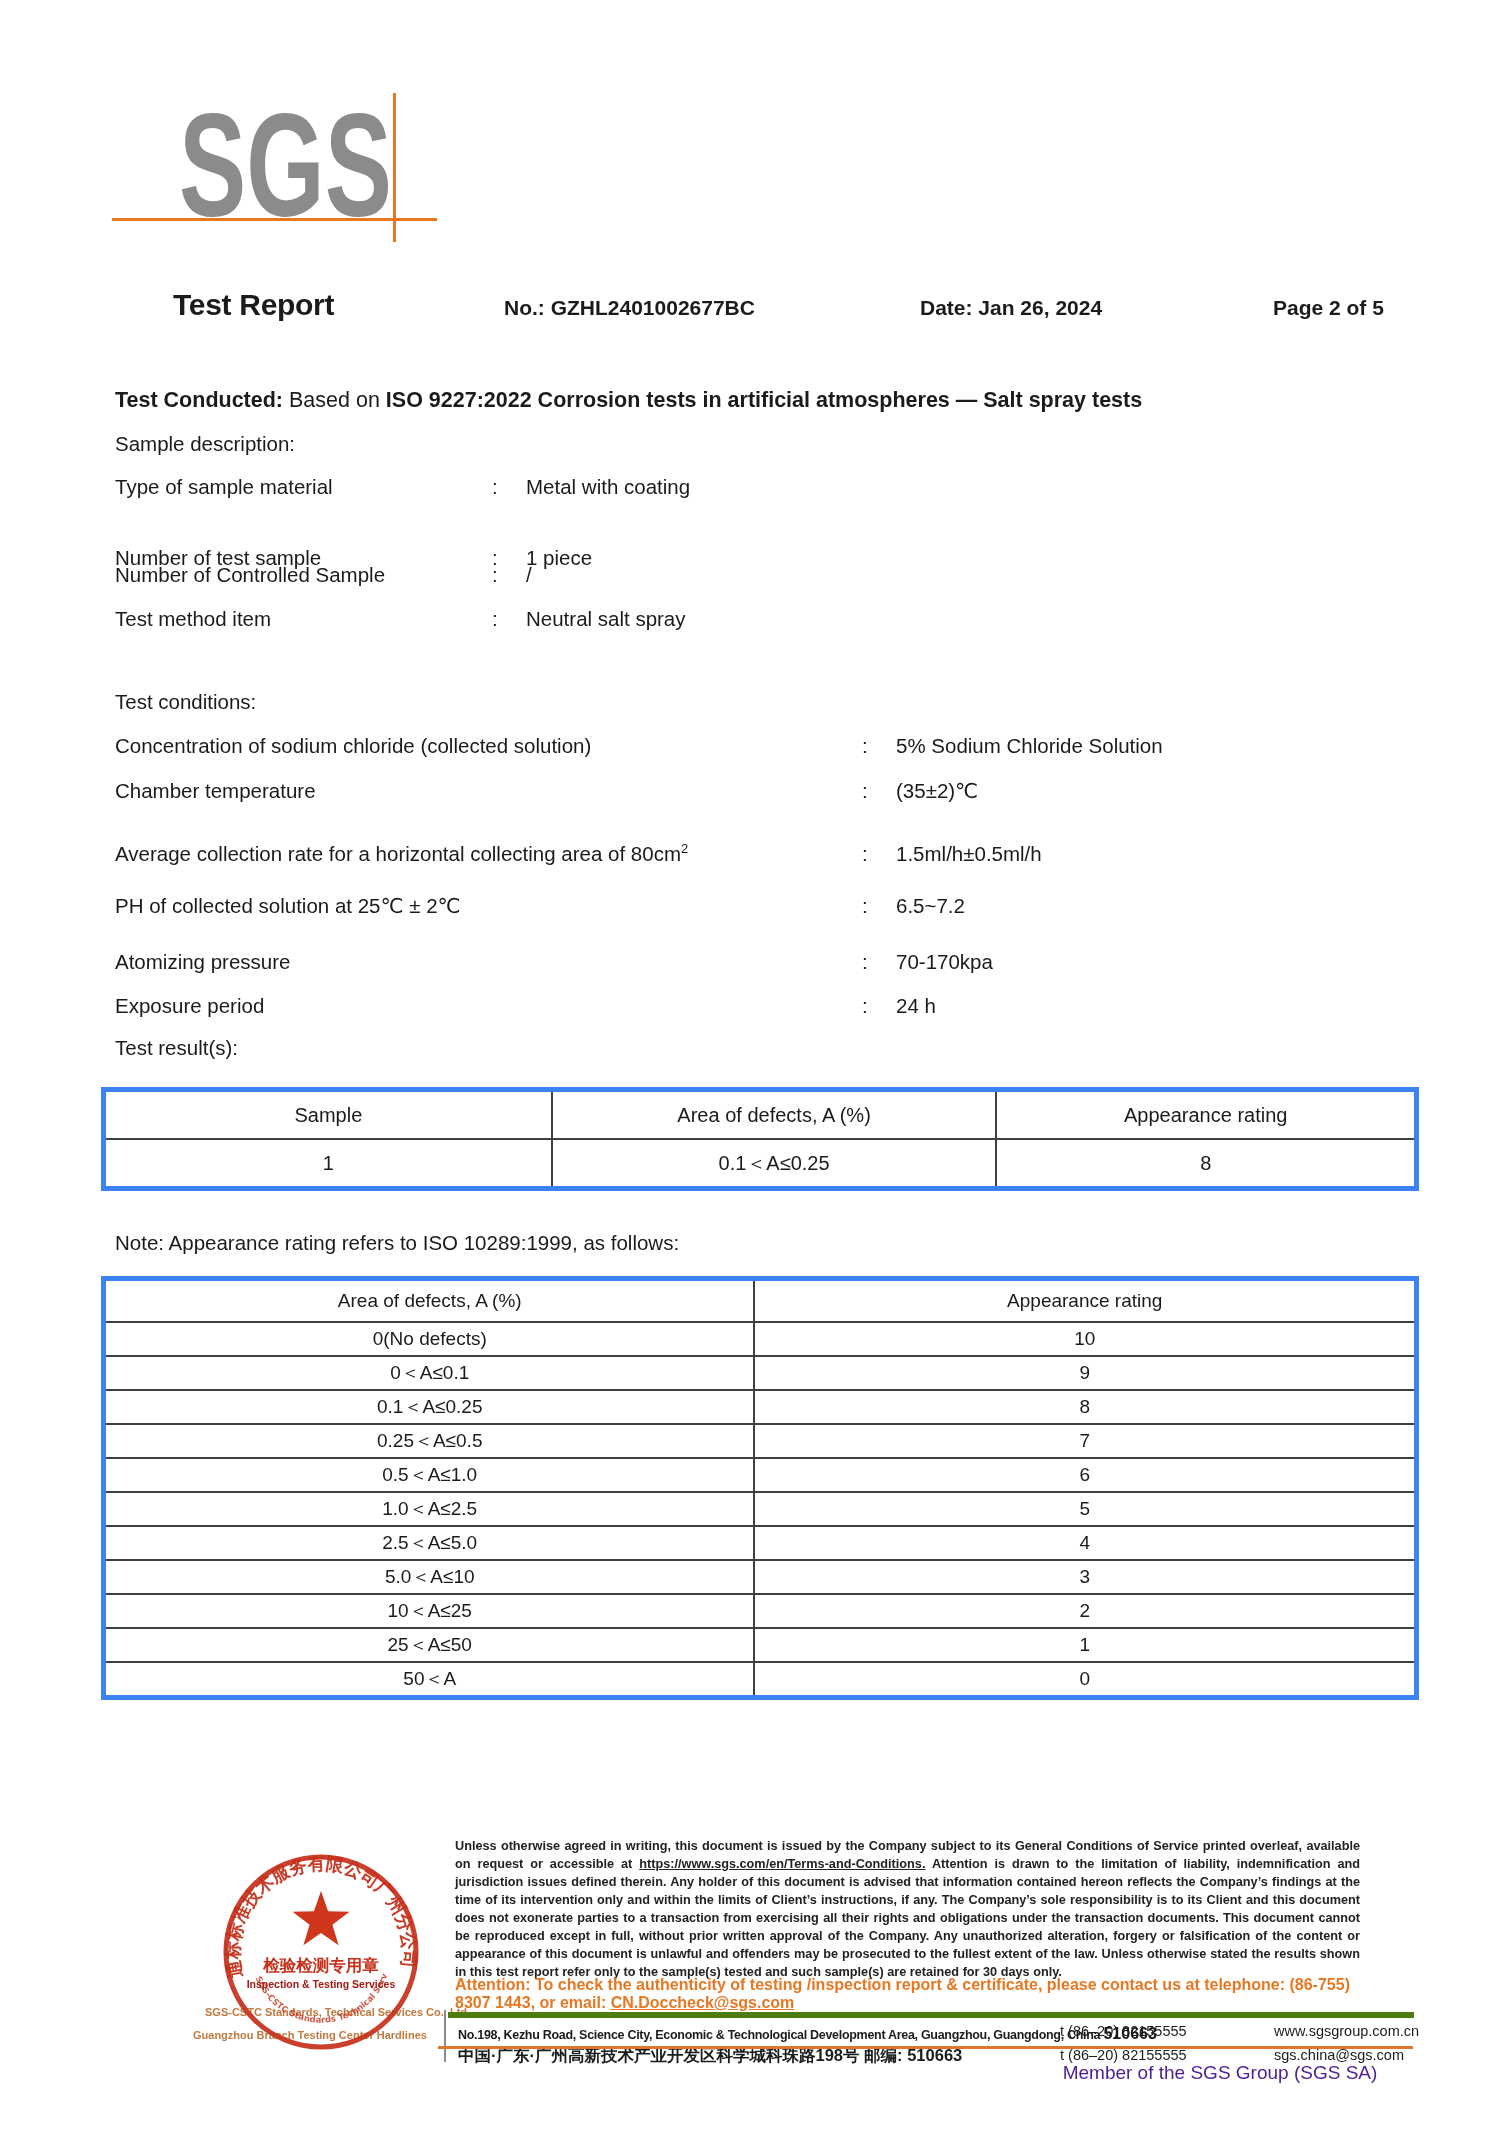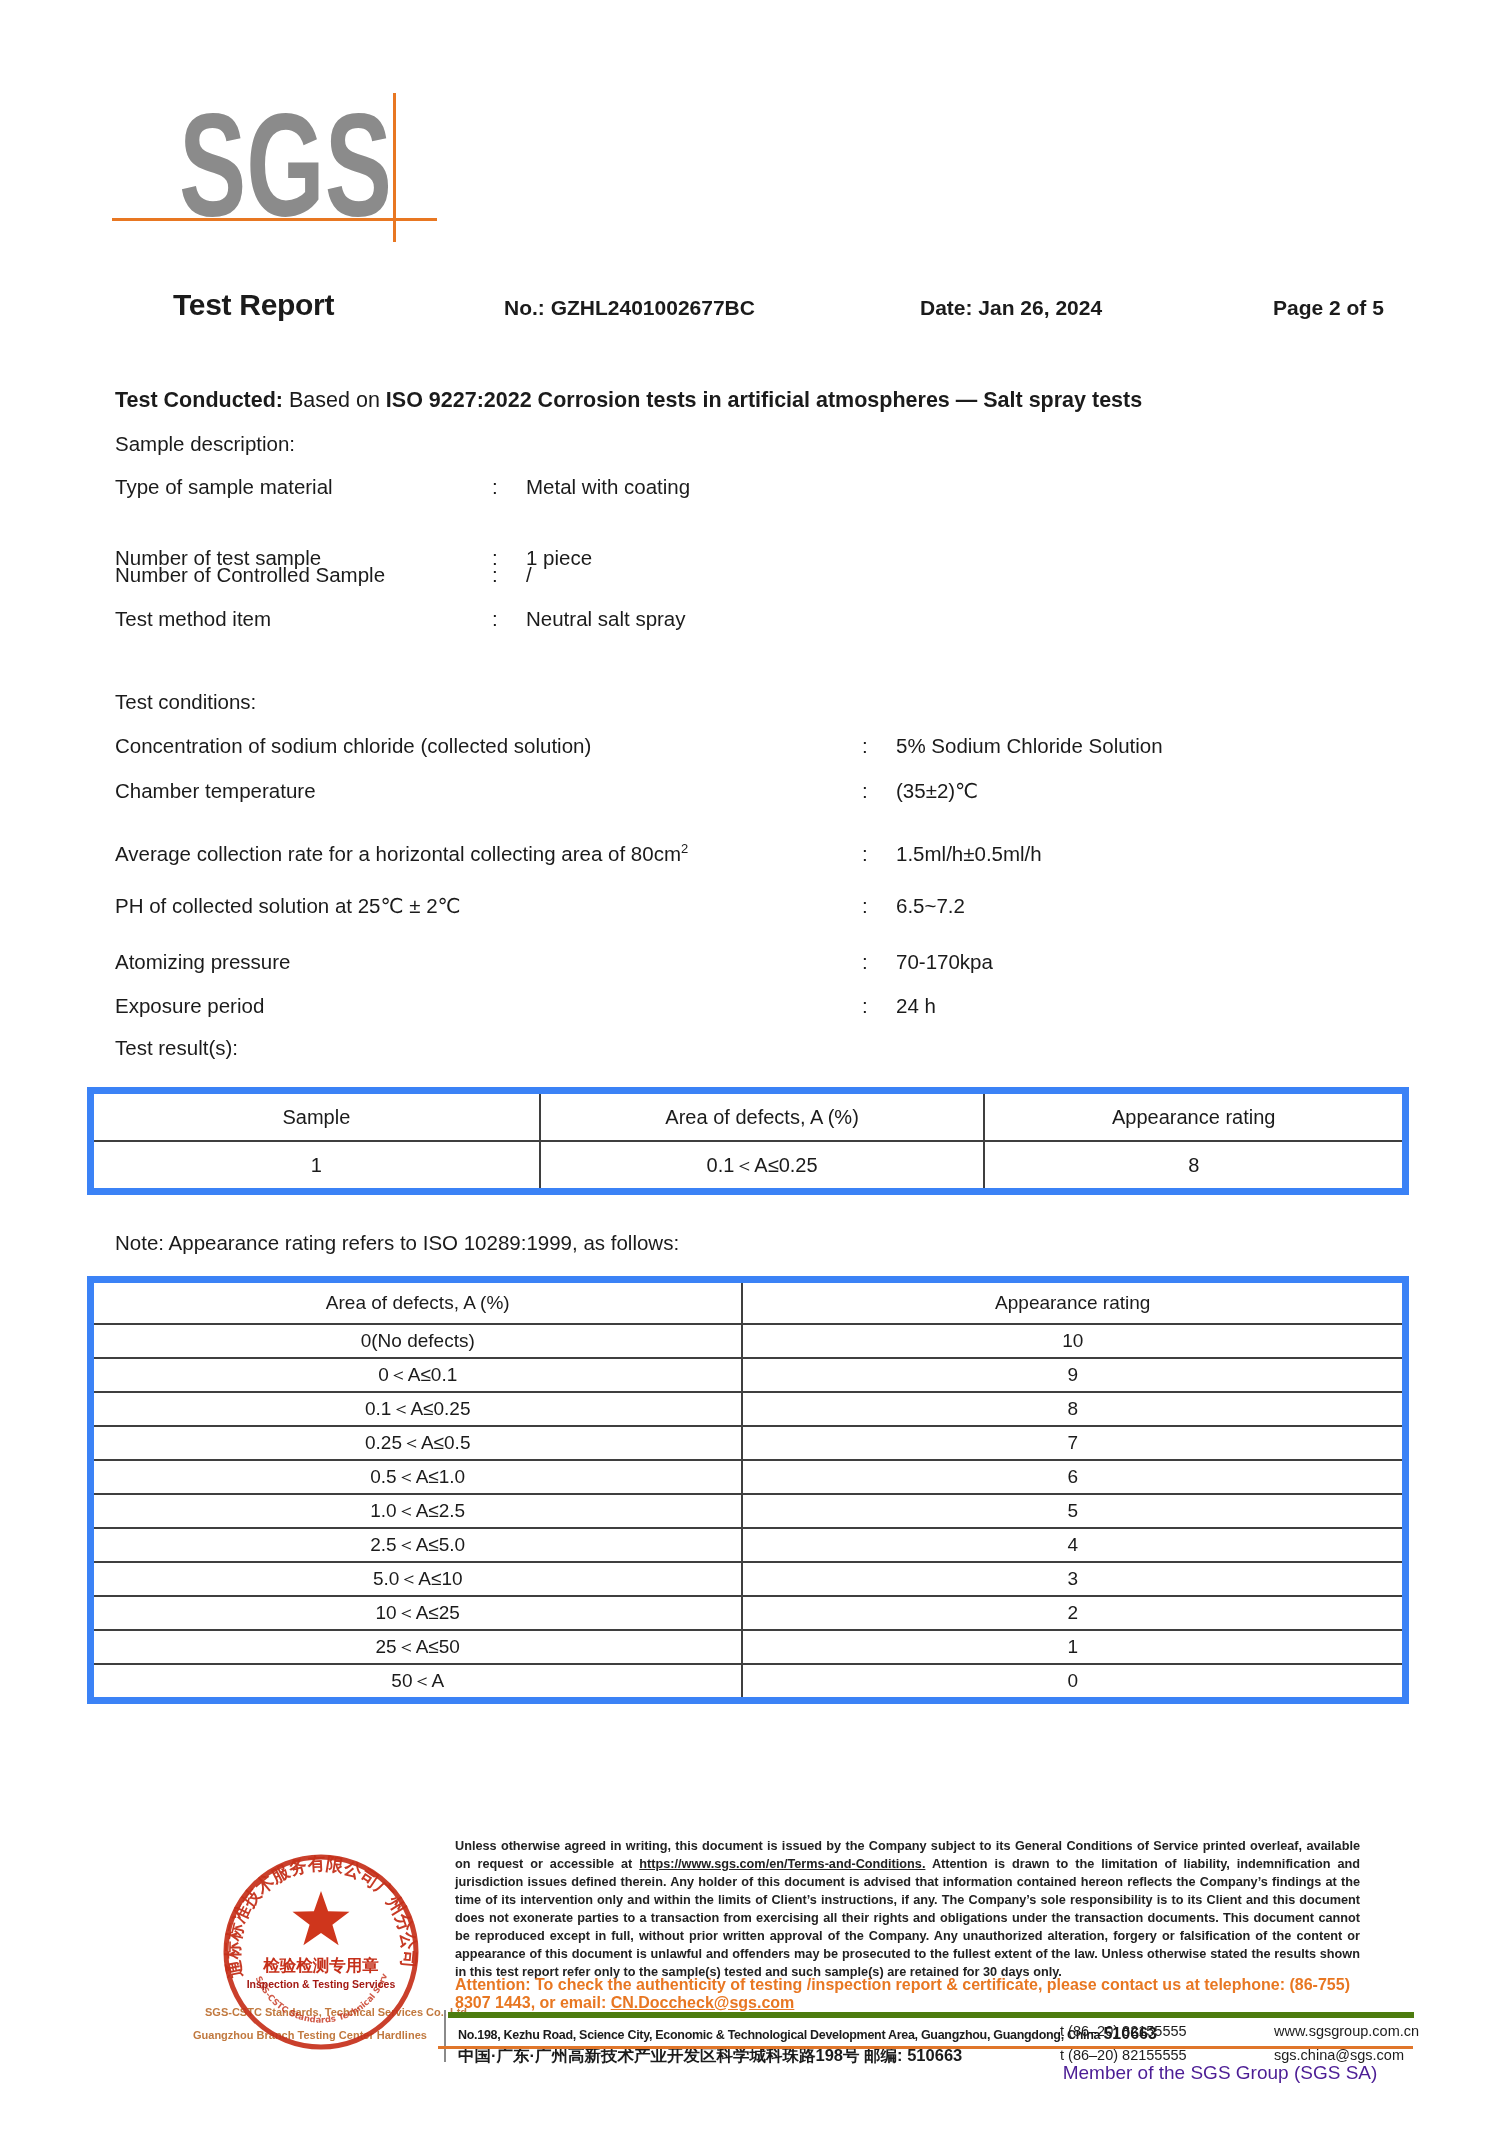--- a/index.html
+++ b/index.html
@@ -17,21 +17,21 @@
   .hdr-page{left:1273px;top:296px;font-size:21px;font-weight:bold;}
   
   .lead{left:115px;top:388px;width:1300px;font-size:21.5px;}
   .h-sec{left:115px;font-size:20.5px;}
   .kv{left:115px;font-size:20.5px;white-space:nowrap;}
   .kv .lbl-s{display:inline-block;width:377px;}
   .kv .lbl-c{display:inline-block;width:747px;}
   .kv .col{display:inline-block;width:34px;}
   sup{font-size:13px;}
   
-  .tbl{position:absolute;left:87px;width:1308px;border:7px solid #3b82f6;}
+  .tbl{position:absolute;left:101px;width:1308px;border:5px solid #3b82f6;}
   .trow{display:grid;}
   .t1 .trow{grid-template-columns:34% 34% 32%;height:46px;}
   .t2 .trow{grid-template-columns:49.5% 50.5%;}
   .t2 .thead{height:40px;}
   .t2 .tdata{height:32px;}
   .t1 .tdata{height:46px;}
   .trow + .trow{border-top:2px solid #3f3f3f;}
   .cell{display:flex;align-items:center;justify-content:center;font-size:20px;}
   .t2 .cell{font-size:19px;}
   .cell + .cell{border-left:2px solid #3f3f3f;}

